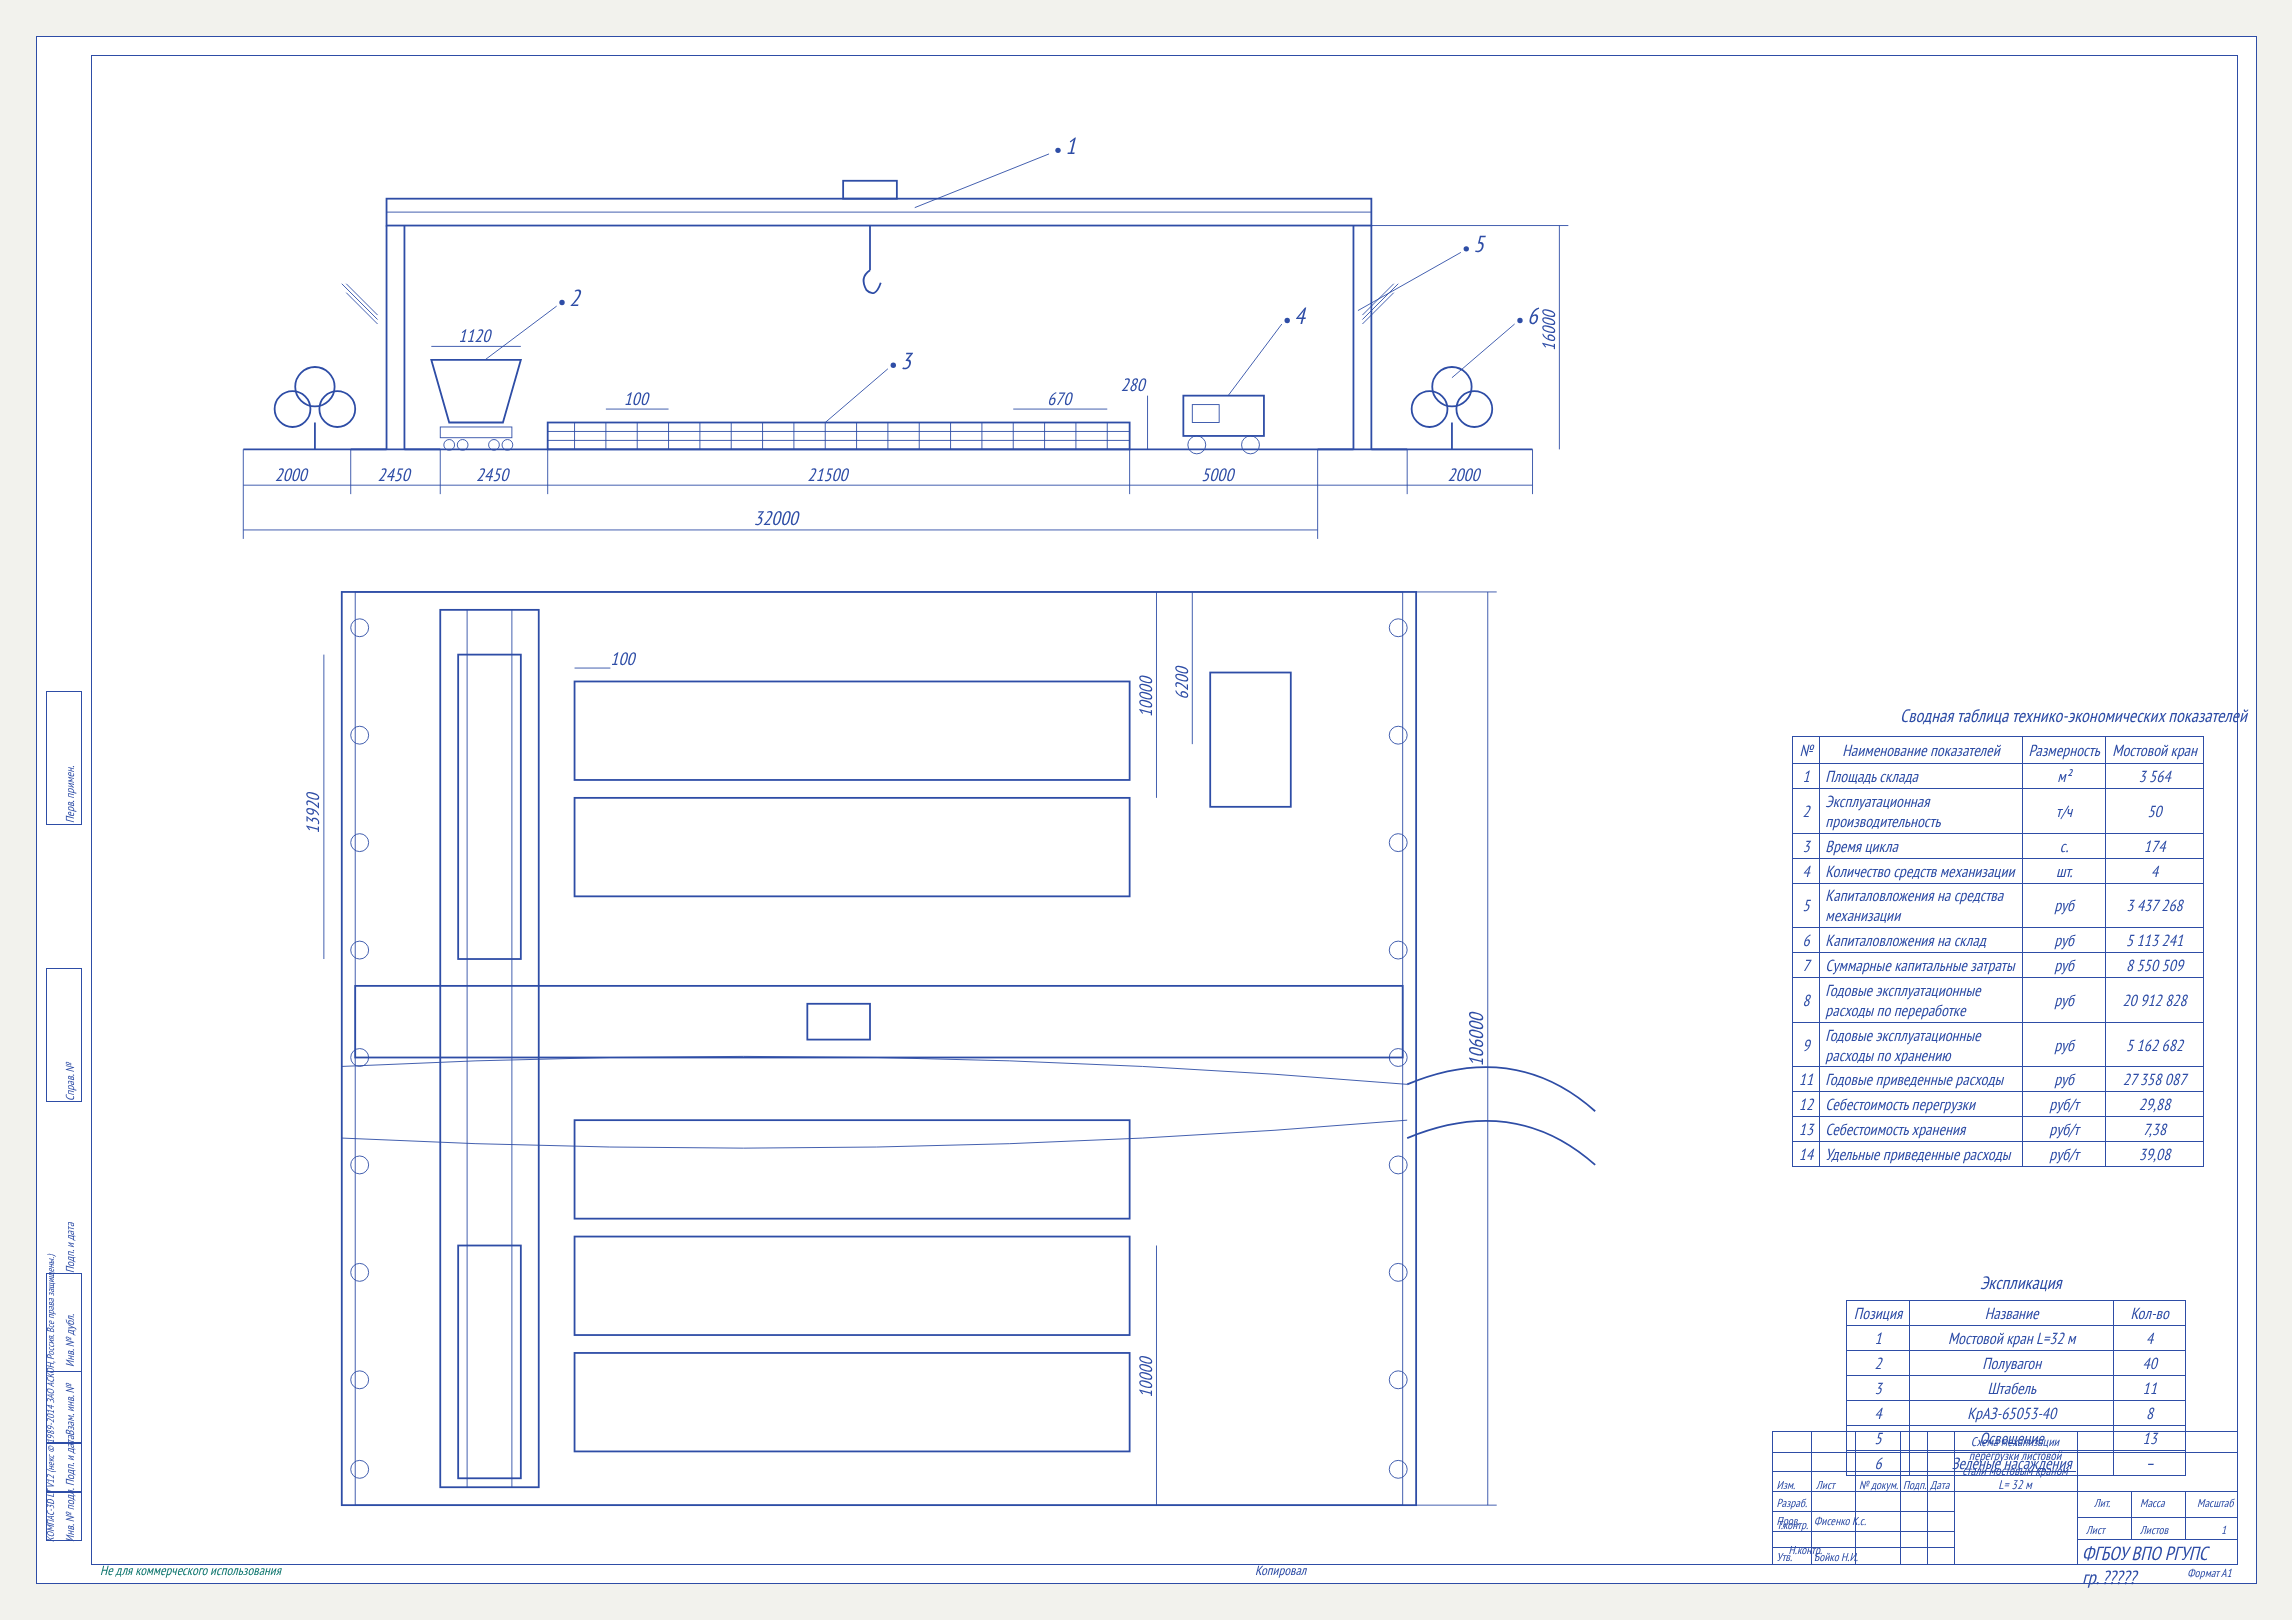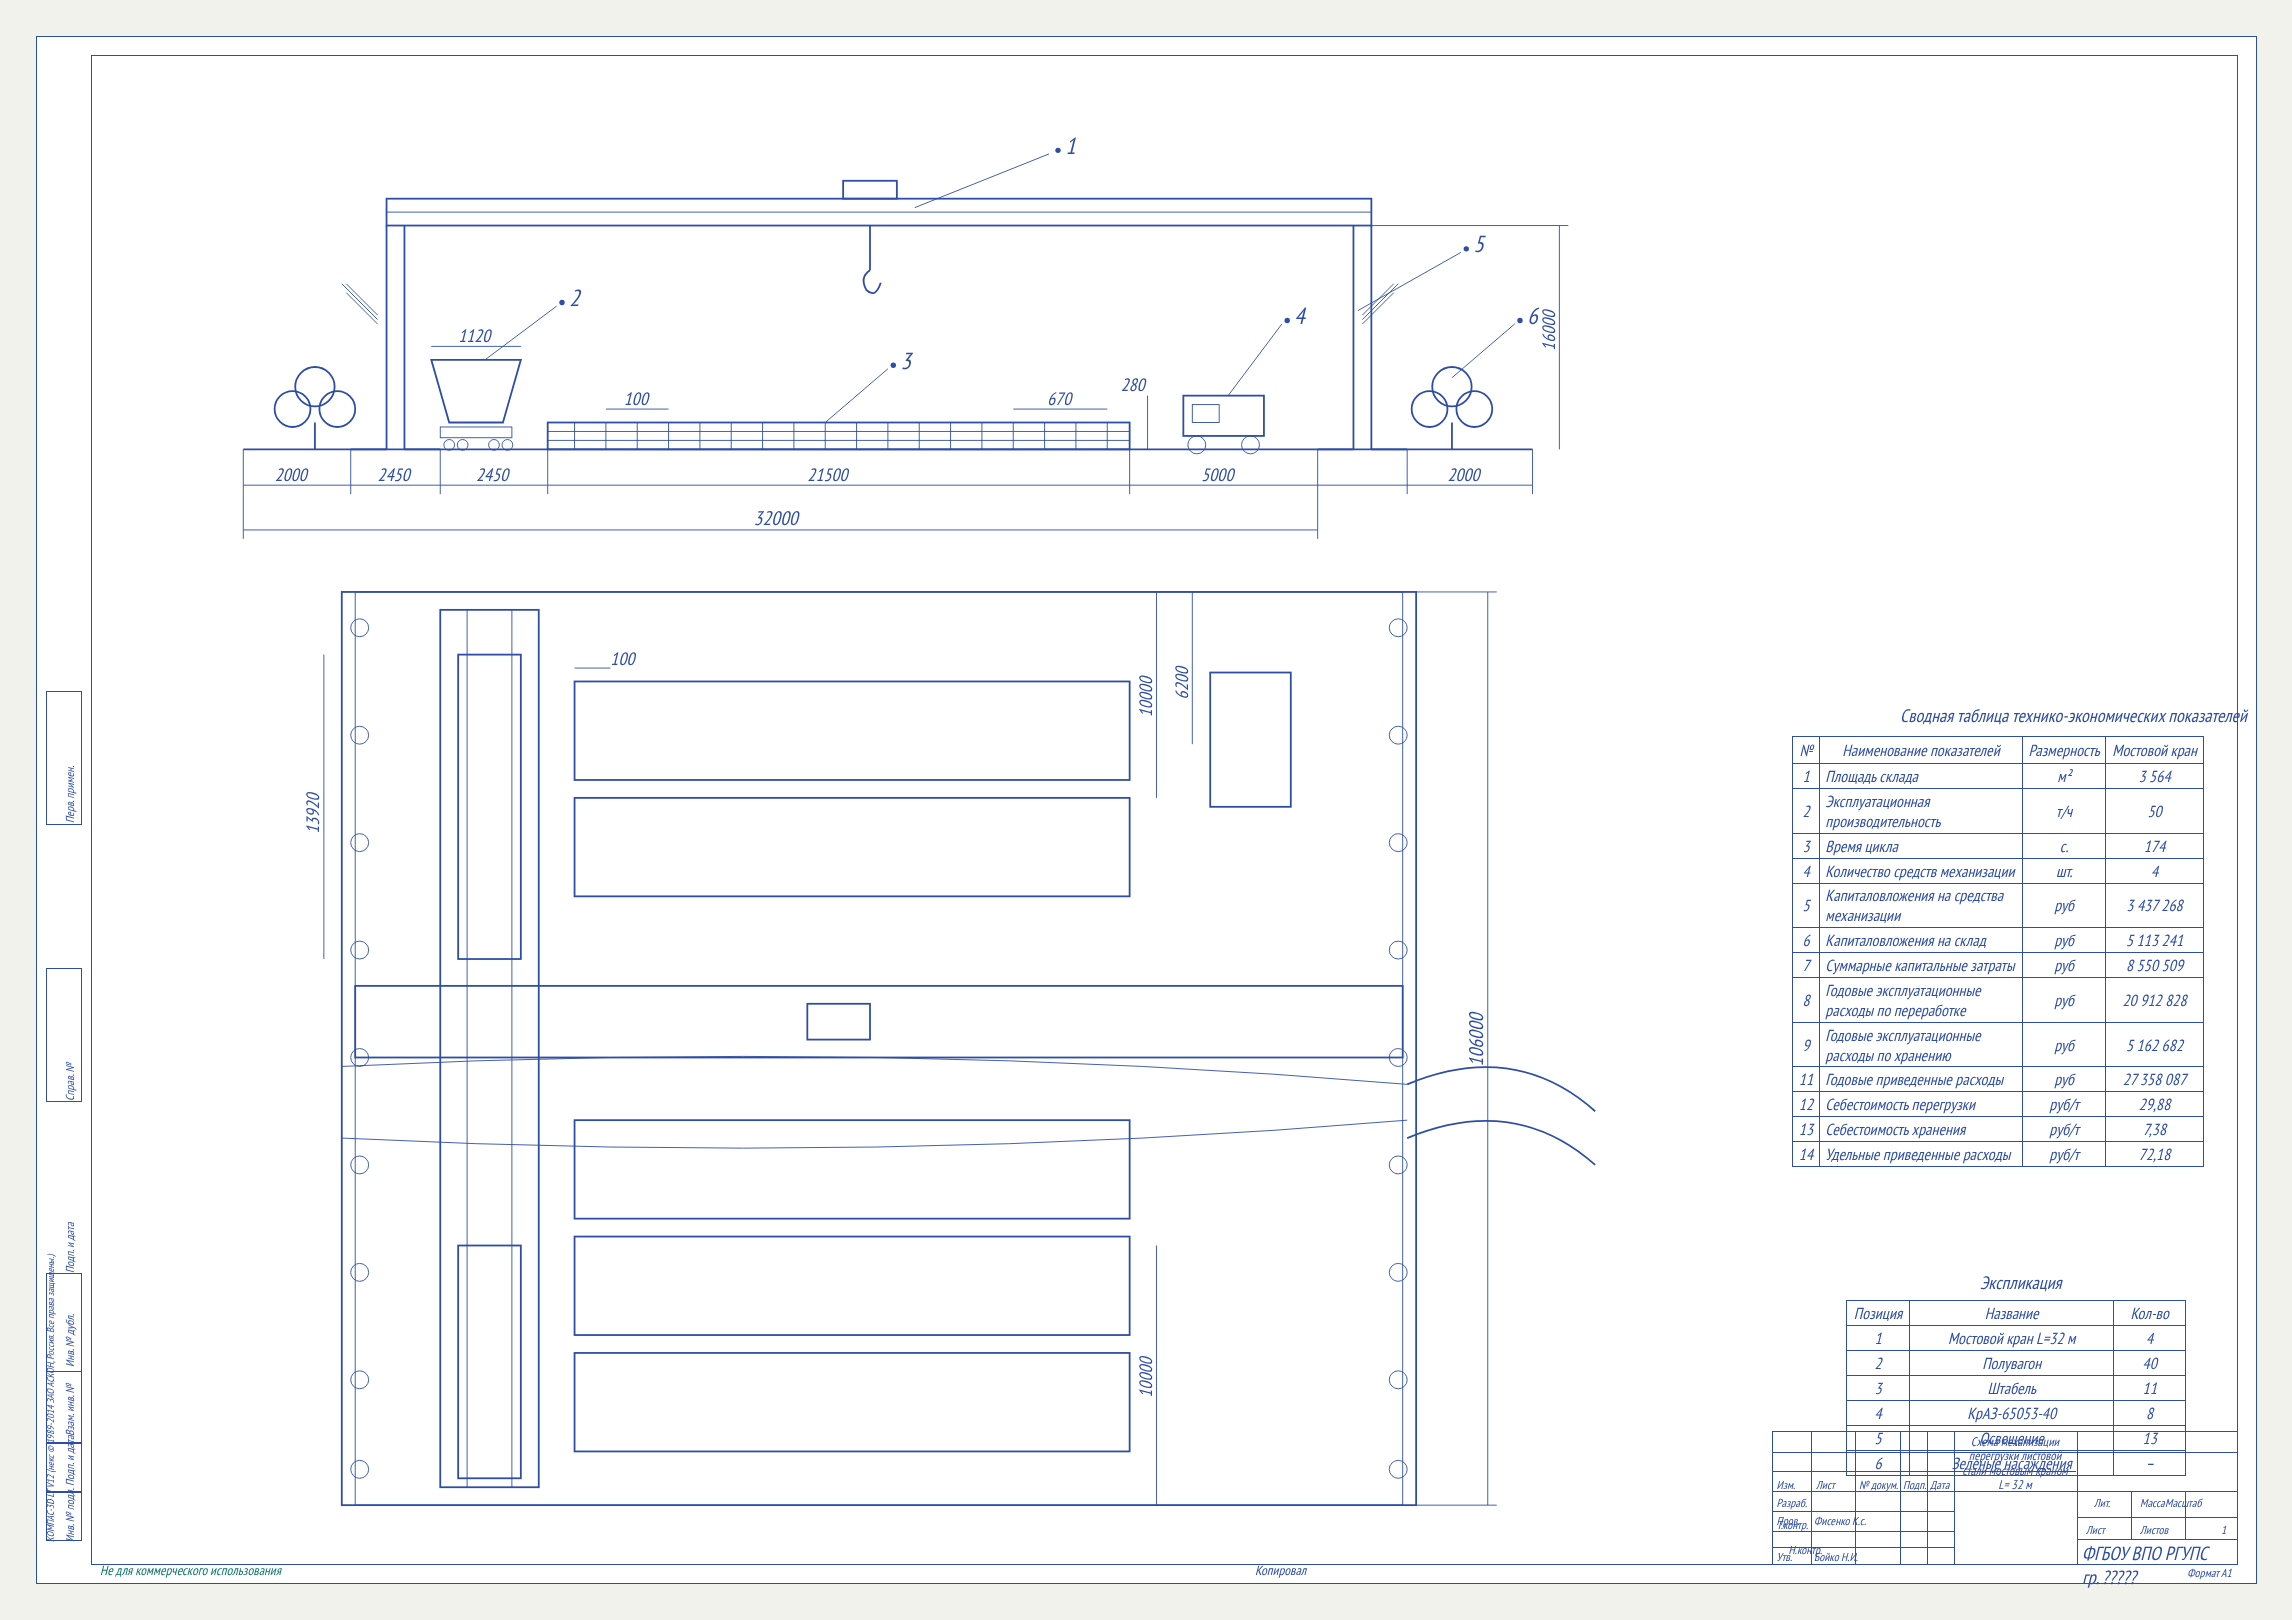--- a/index.html
+++ b/index.html
@@ -334,21 +334,21 @@
         <tr>
           <td>13</td>
           <td>Себестоимость хранения</td>
           <td>руб/т</td>
           <td>7,38</td>
         </tr>
         <tr>
           <td>14</td>
           <td>Удельные приведенные расходы</td>
           <td>руб/т</td>
-          <td>72,18</td>
+          <td>39,08</td>
         </tr>
       </tbody>
   </table>
 
   <div class="caption" style="left:1943px;top:1234px;">Экспликация</div>
   <table class="tbl-explic">
     <thead>
         <tr>
       <th>Позиция</th>
           <th>Название</th>
@@ -433,21 +433,21 @@
     <span class="tb-lbl" style="position:absolute;left:41px;top:81px;">Фисенко К.с.</span>
     <span class="tb-lbl" style="position:absolute;left:3.6px;top:86px;"></span>
     <span class="tb-lbl" style="position:absolute;left:3.6px;top:85px;">Т.контр.</span>
     <span class="tb-lbl" style="position:absolute;left:3.6px;top:110px;margin-left:12px;">Н.контр.</span>
     <span class="tb-lbl" style="position:absolute;left:3.6px;top:117px;">Утв.</span>
     <span class="tb-lbl" style="position:absolute;left:41px;top:117px;">Бойко Н.И.</span>
 
     <div style="position:absolute;left:184px;top:1.8px;width:116px;font-size:12.5px;line-height:1.15;text-align:center;">Схема механизации перегрузки листовой стали мостовым краном L= 32 м</div>
     <span class="tb-lbl" style="position:absolute;left:321px;top:63px;">Лит.</span>
     <span class="tb-lbl" style="position:absolute;left:367px;top:63px;">Масса</span>
-    <span class="tb-lbl" style="position:absolute;left:392px;top:63px;text-align:right;">Масштаб</span>
+    <span class="tb-lbl" style="position:absolute;left:424px;top:63px;text-align:right;">Масштаб</span>
     <span class="tb-lbl" style="position:absolute;left:313px;top:90px;">Лист</span>
     <span class="tb-lbl" style="position:absolute;left:367px;top:90px;">Листов</span>
     <span class="tb-lbl" style="position:absolute;left:448px;top:90px;">1</span>
     <div style="position:absolute;left:309px;top:109px;width:152px;text-align:left;font-size:19px;">
       <span>ФГБОУ ВПО РГУПС</span><br><span>гр. ?????</span>
     </div>
     <span class="tb-lbl" style="position:absolute;right:5.4px;bottom:-16px;">Формат   А1</span>
   </div>
   <div class="kop" style="left:1218px;">Копировал</div>
 

